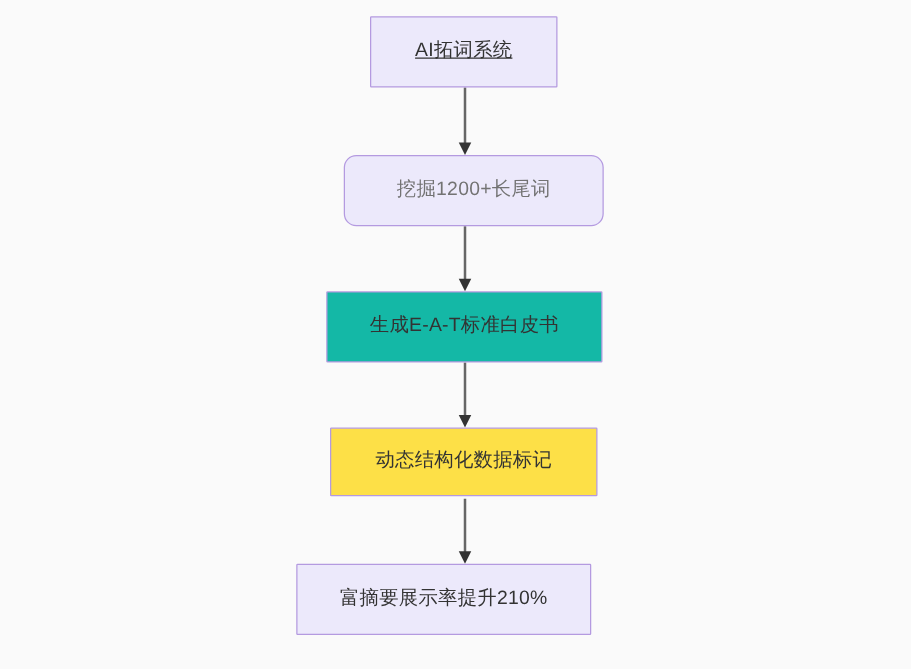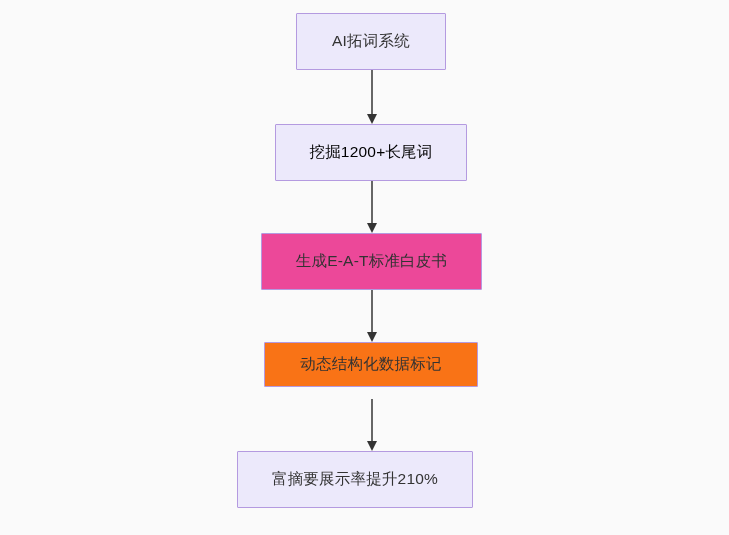--- a/index.html
+++ b/index.html
@@ -75,29 +75,29 @@
   </div>
   <div class="edge" id="edge-2" style="left: 371px; top: 290px; width: 2px; height: 52px;">
     <div class="edge-line" style="height: 44px; background: rgb(102, 102, 102);"></div>
     <div class="edge-arrow" style="top: 42px; border-top-color: rgb(51, 51, 51);"></div>
   </div>
   <div class="edge" id="edge-3" style="left: 371px; top: 399px; width: 2px; height: 52px;">
     <div class="edge-line" style="height: 44px; background: rgb(102, 102, 102);"></div>
     <div class="edge-arrow" style="top: 42px; border-top-color: rgb(51, 51, 51);"></div>
   </div>
 
-  <div class="node" id="node-box-0" style="left: 296px; top: 13px; width: 150px; height: 57px; background: rgb(236, 233, 251); border-color: rgb(180, 154, 224); color: rgb(51, 51, 51);">
+  <div class="node" id="node-box-0" style="left: 296px; top: 13px; width: 150px; height: 57px; background: rgb(236, 233, 251); border-color: rgb(180, 154, 224); color: rgb(51, 51, 51); text-decoration: underline;">
     <span class="node-label">AI拓词系统</span>
   </div>
-  <div class="node" id="node-box-1" style="left: 275px; top: 124px; width: 192px; height: 57px; background: rgb(236, 233, 251); border-color: rgb(180, 154, 224); color: #000000;">
+  <div class="node" id="node-box-1" style="left: 275px; top: 124px; width: 208px; height: 57px; background: rgb(236, 233, 251); border-color: rgb(180, 154, 224); color: #737373; border-radius: 10px;">
     <span class="node-label">挖掘1200+长尾词</span>
   </div>
-  <div class="node" id="node-box-2" style="left: 261px; top: 233px; width: 221px; height: 57px; background: #ec4899; border-color: rgb(180, 154, 224); color: rgb(51, 51, 51);">
+  <div class="node" id="node-box-2" style="left: 261px; top: 233px; width: 221px; height: 57px; background: #14b8a6; border-color: rgb(180, 154, 224); color: rgb(51, 51, 51);">
     <span class="node-label">生成E-A-T标准白皮书</span>
   </div>
-  <div class="node" id="node-box-3" style="left: 264px; top: 342px; width: 214px; height: 45px; background: #f97316; border-color: rgb(180, 154, 224); color: rgb(51, 51, 51);">
+  <div class="node" id="node-box-3" style="left: 264px; top: 342px; width: 214px; height: 55px; background: #fde047; border-color: rgb(180, 154, 224); color: rgb(51, 51, 51);">
     <span class="node-label">动态结构化数据标记</span>
   </div>
   <div class="node" id="node-box-4" style="left: 237px; top: 451px; width: 236px; height: 57px; background: rgb(236, 233, 251); border-color: rgb(180, 154, 224); color: rgb(51, 51, 51);">
     <span class="node-label">富摘要展示率提升210%</span>
   </div>
 
 </div>
 
 </body></html>

